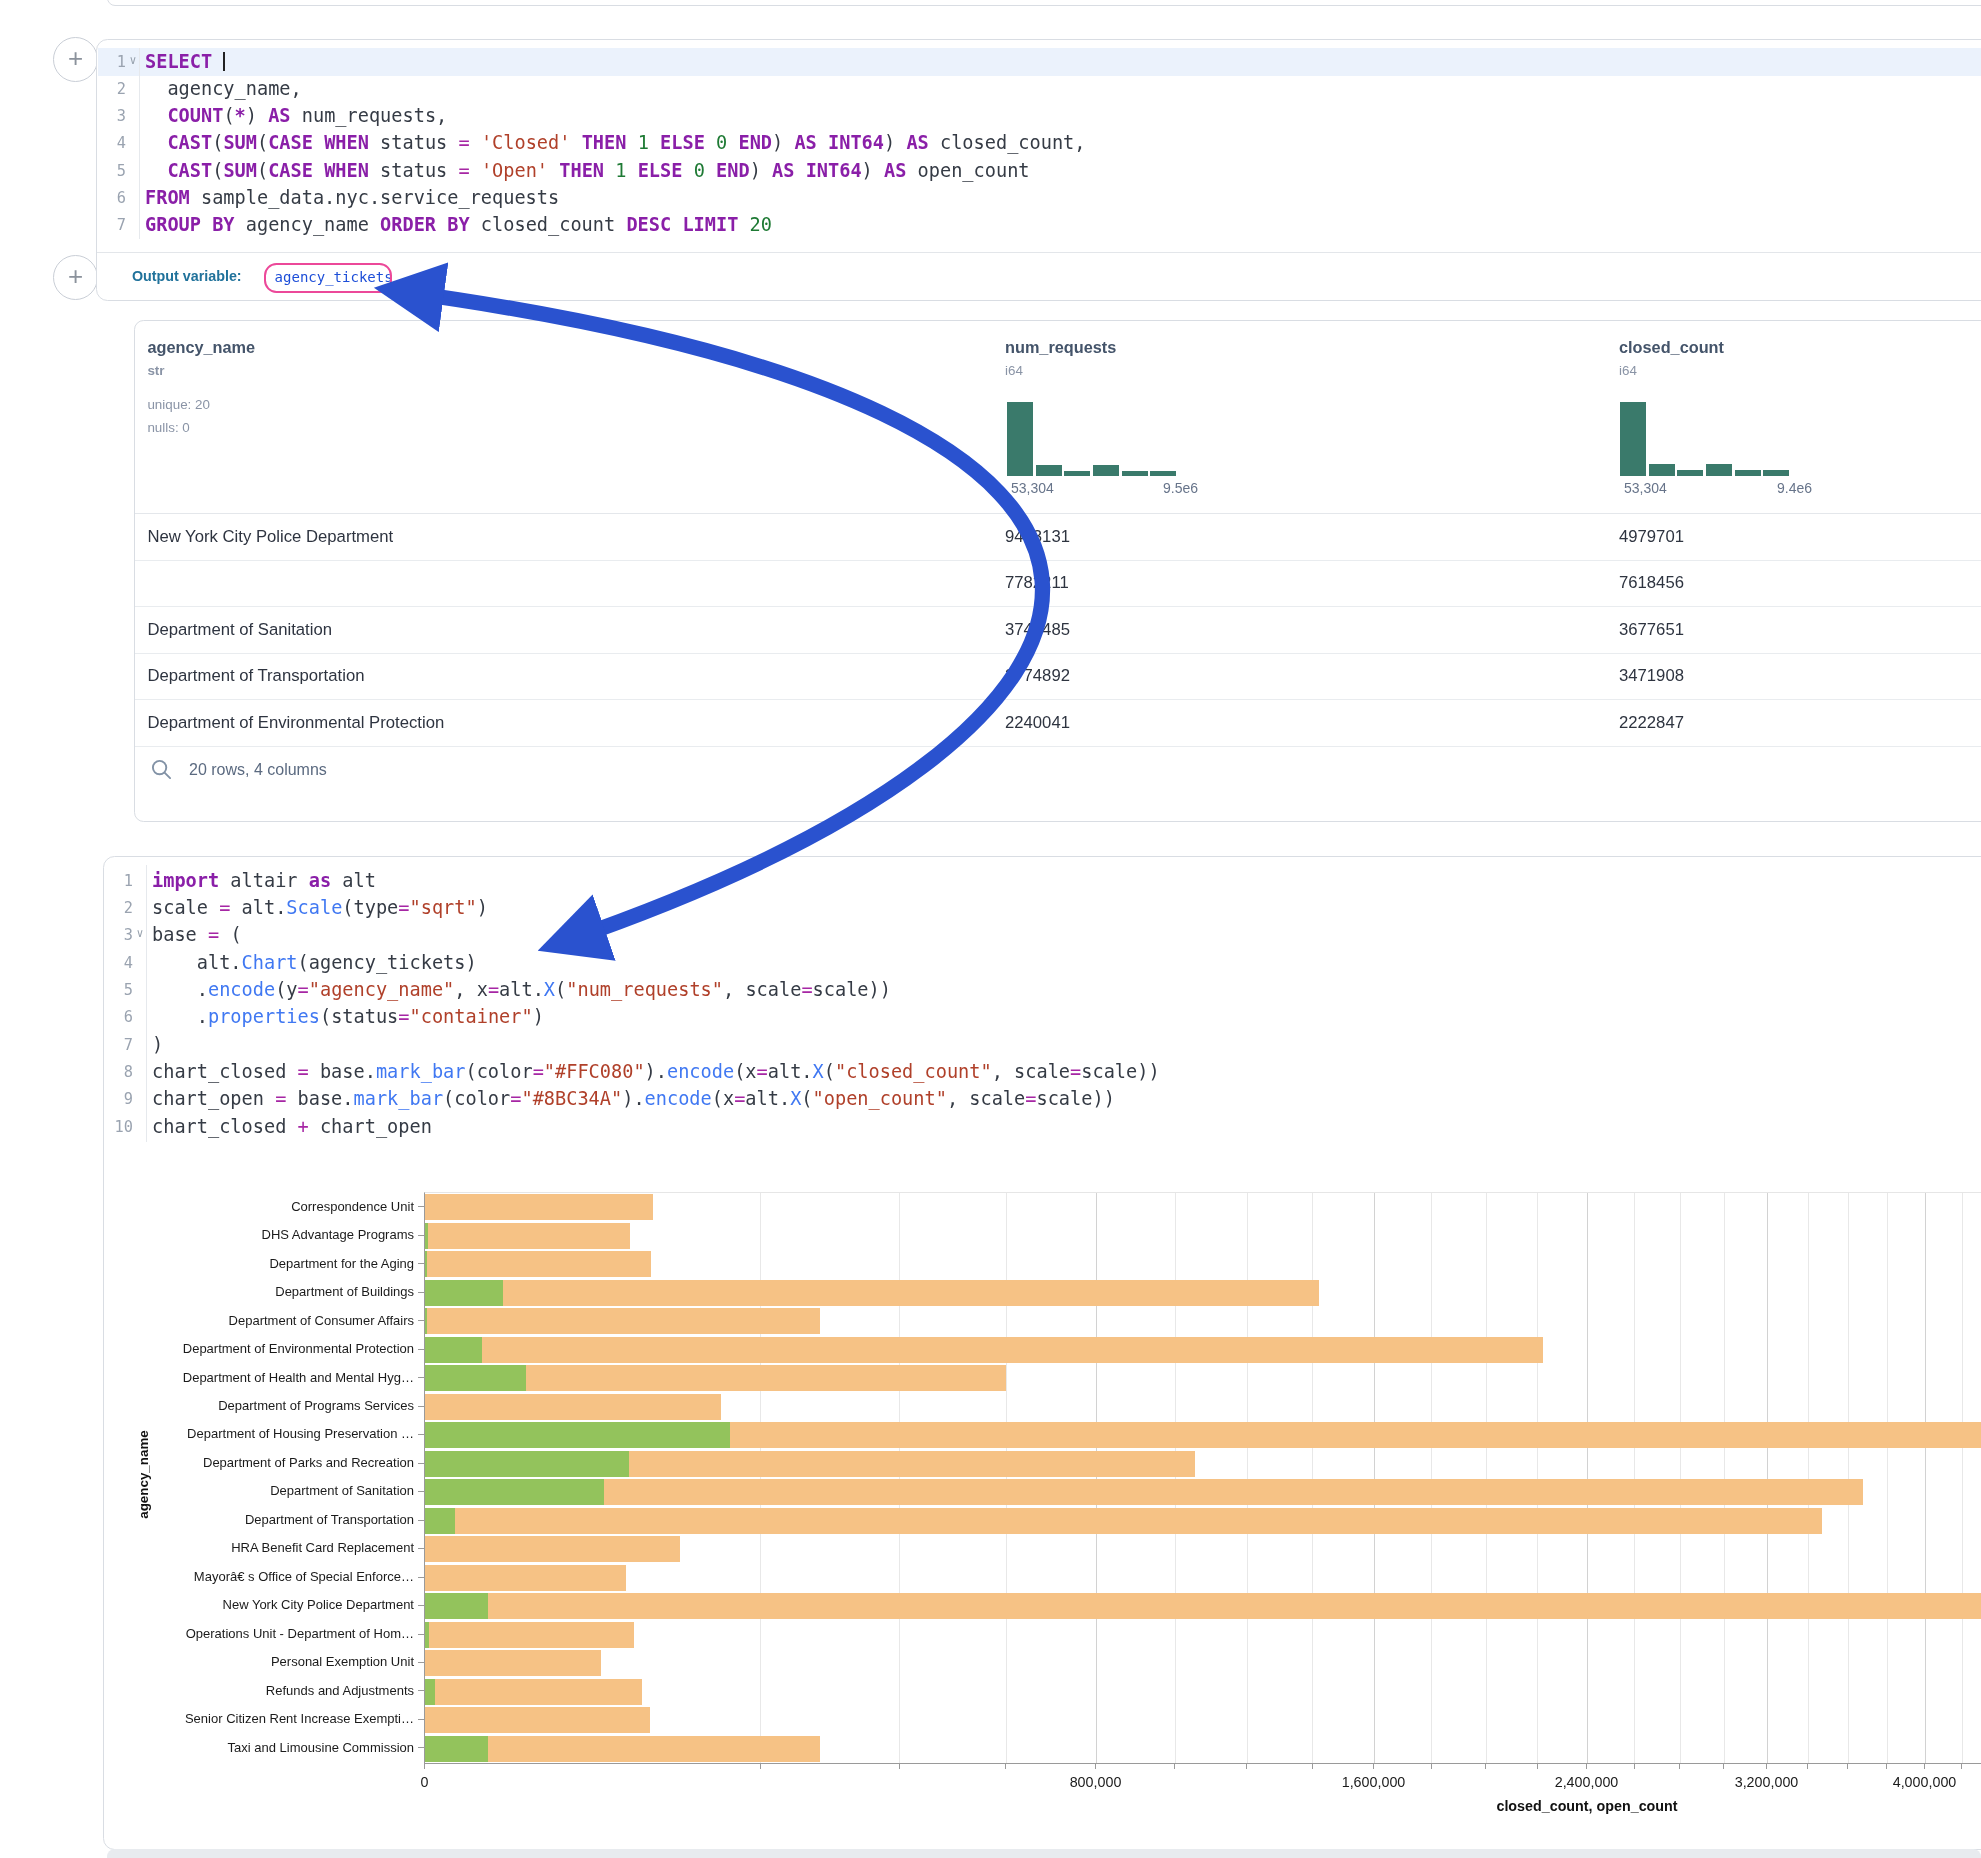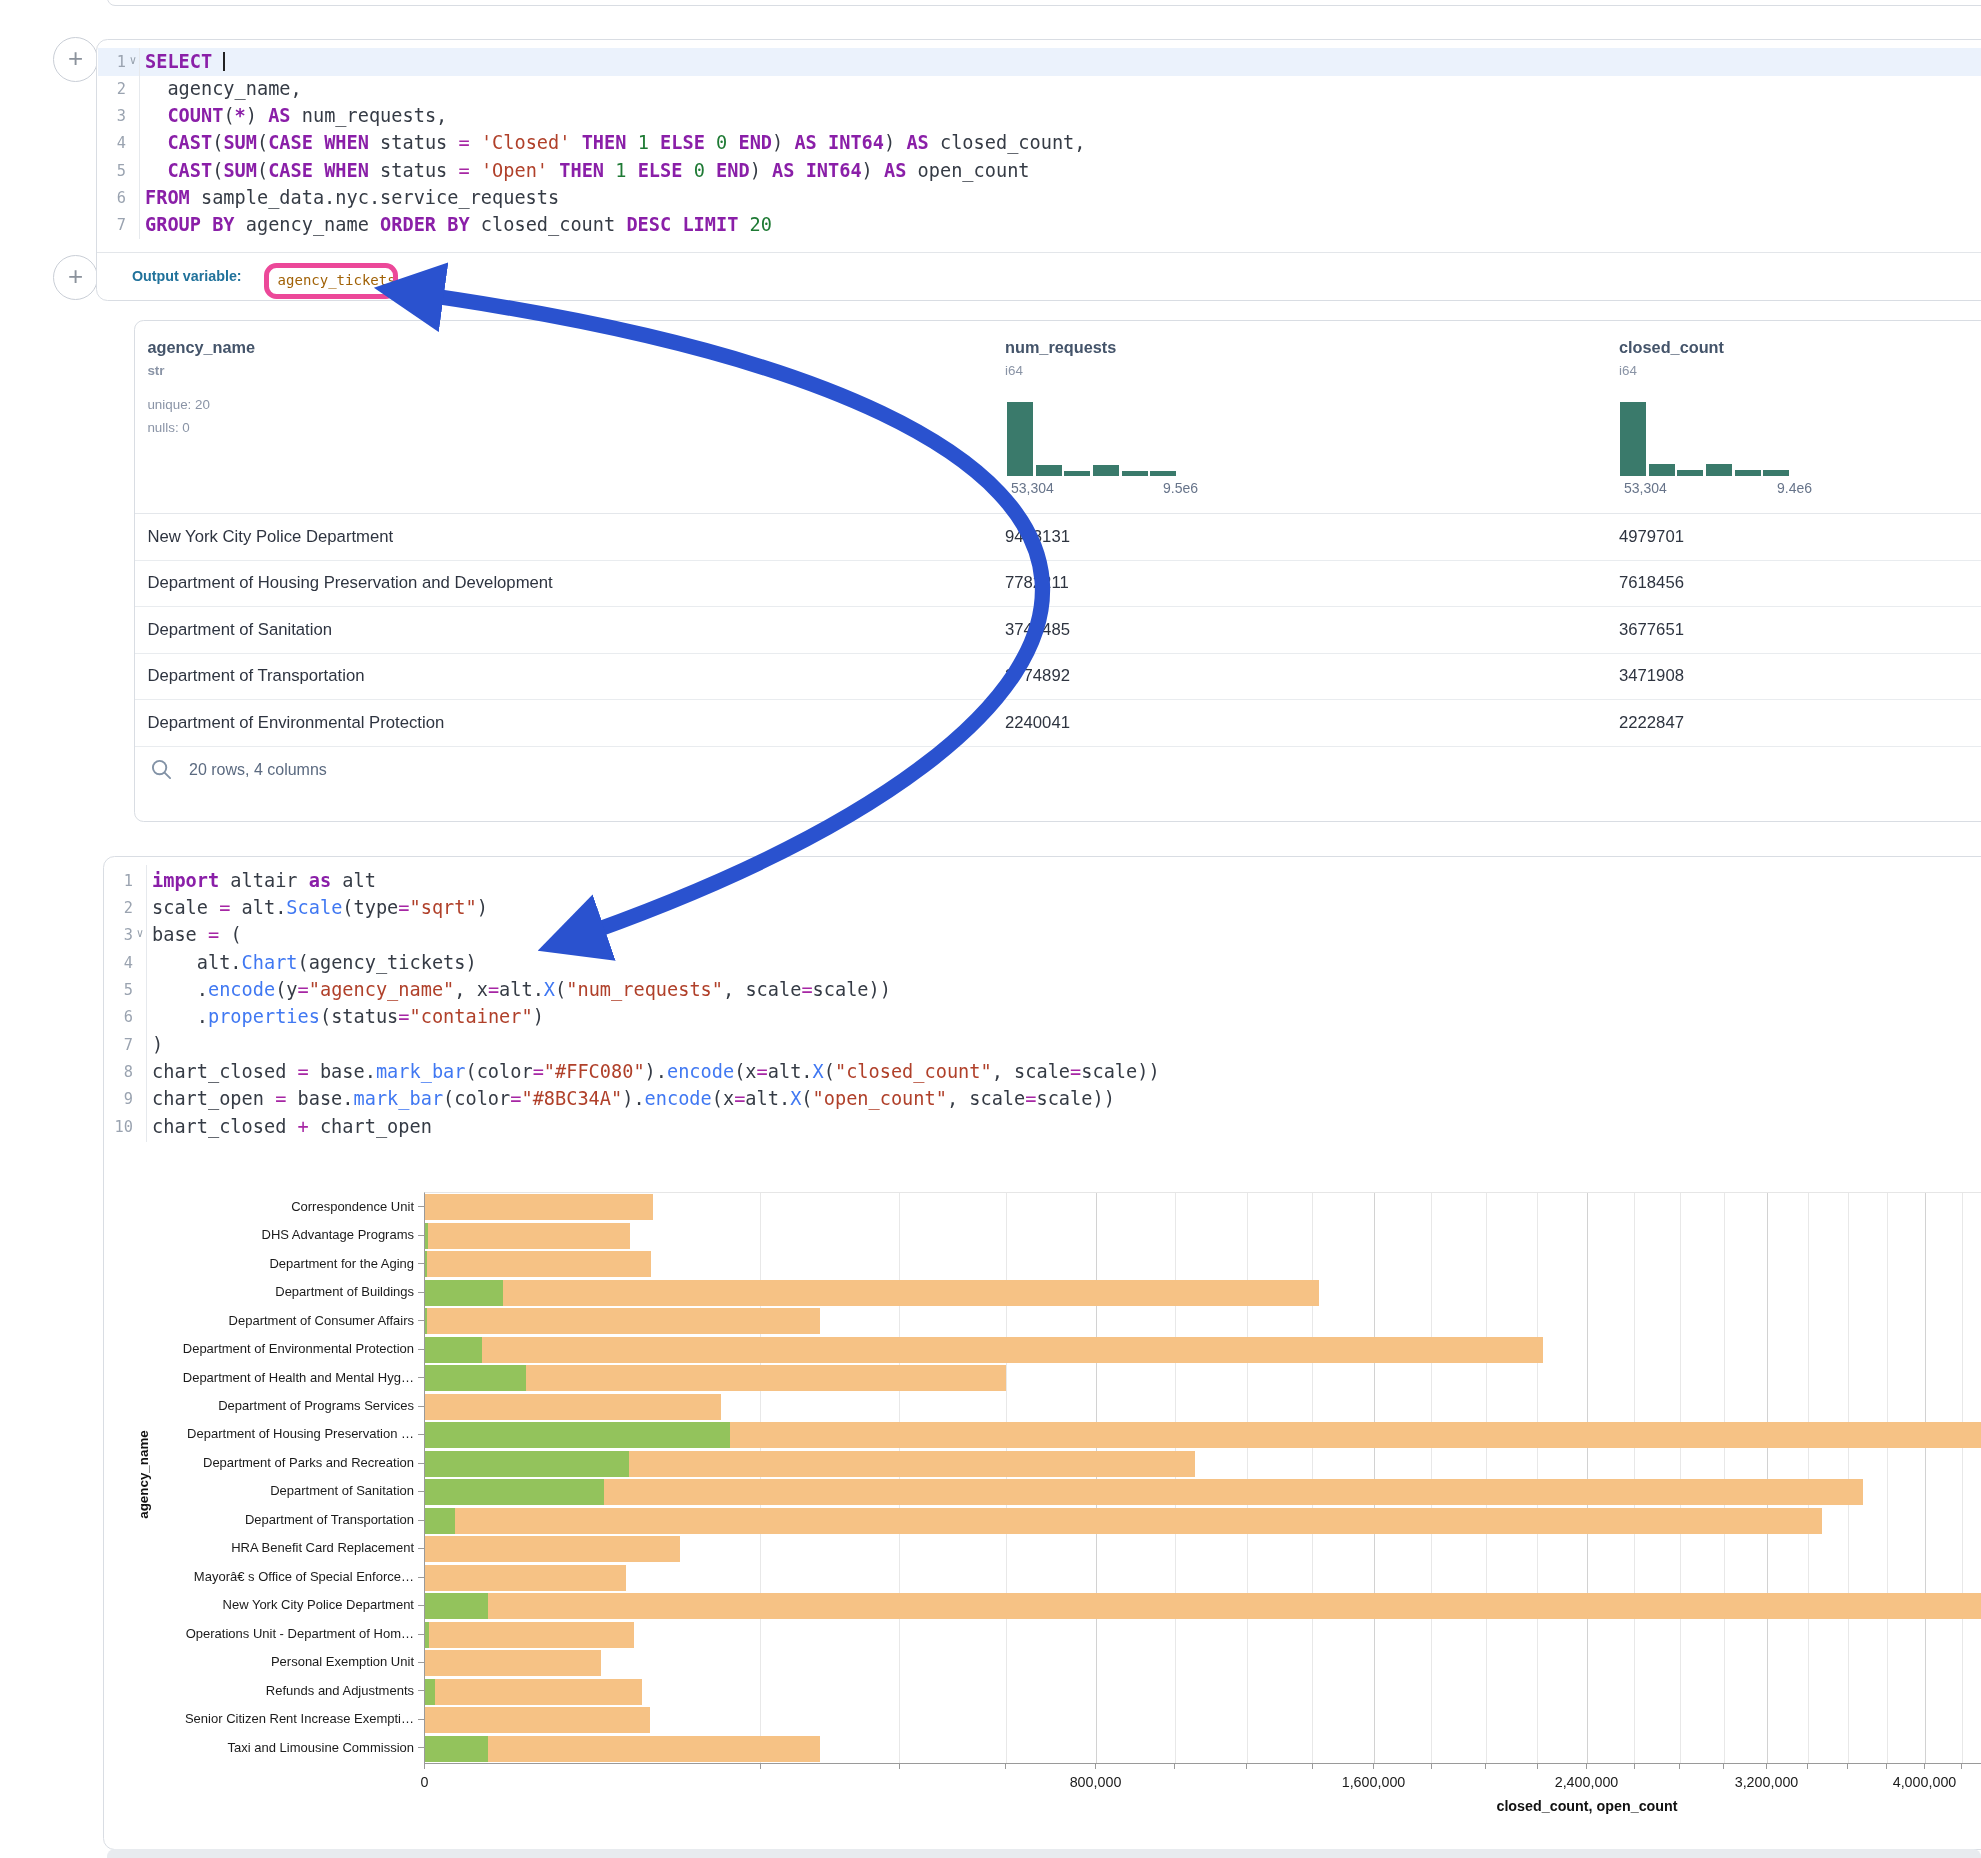--- a/index.html
+++ b/index.html
@@ -20,22 +20,22 @@
   .tk-str{color:#b0402a;}
   .tk-num{color:#1e7a34;}
   .tk-fn{color:#4078f2;}
   .tk-pl{color:#353b45;}
   .cursor{display:inline-block;width:1.9px;height:19px;background:#222;vertical-align:-3.8px;}
   .active-band{position:absolute;left:1px;right:1px;height:28px;background:#ebf2fc;}
   .gutter-sep{position:absolute;top:7.6px;width:1px;background:#e6e9ed;}
   
   .out-divider{position:absolute;left:0;right:0;height:1px;background:#e3e6ea;}
   .out-label{position:absolute;font-size:14.3px;font-weight:bold;color:#20729b;}
-  .out-pill{position:absolute;height:26px;width:115px;border:5px solid #ec4899;border-radius:12.4px;
-            background:#fff;color:#a16207;font-size:14px;line-height:25px;padding-left:8.6px;
+  .out-pill{position:absolute;height:26px;width:115px;border:2px solid #ec4899;border-radius:12.4px;
+            background:#fff;color:#1d4ed8;font-size:14px;line-height:25px;padding-left:8.6px;
             overflow:hidden;white-space:nowrap;font-family:"DejaVu Sans Mono", monospace;}
   
   .col-name{position:absolute;font-size:16.3px;font-weight:bold;color:#44546a;}
   .col-type{position:absolute;font-size:13.4px;color:#8a94a6;}
   .col-stat{position:absolute;font-size:13.4px;color:#8a94a6;}
   .hist{position:absolute;width:172px;height:74px;}
   .hist-bar{position:absolute;bottom:0;width:26px;background:#3a7a6b;}
   .hist-lab{position:absolute;font-size:14px;color:#67748a;}
   .t-row{position:absolute;left:0;right:0;height:46px;border-bottom:1px solid #e9ecef;}
   .t-cell{position:absolute;top:0;height:46px;line-height:46px;font-size:16.7px;color:#2e3440;
@@ -113,21 +113,20 @@
 
     <div style="position:absolute;left:0;right:0;top:192px;height:1px;background:#e4e7eb;"></div>
 
     <div id="table-rows">
         <div class="t-row" style="top: 193px;">
           <div class="t-cell" style="left: 12.4px;">New York City Police Department</div>
           <div class="t-cell" style="left: 870px;">9453131</div>
           <div class="t-cell" style="left: 1484px;">4979701</div>
         </div>
         <div class="t-row" style="top: 239px;">
-          <div class="t-cell" style="left: 12.4px;">Department of Housing Preservation and Development</div>
           <div class="t-cell" style="left: 870px;">7782211</div>
           <div class="t-cell" style="left: 1484px;">7618456</div>
         </div>
         <div class="t-row" style="top: 286px;">
           <div class="t-cell" style="left: 12.4px;">Department of Sanitation</div>
           <div class="t-cell" style="left: 870px;">3749485</div>
           <div class="t-cell" style="left: 1484px;">3677651</div>
         </div>
         <div class="t-row" style="top: 332px;">
           <div class="t-cell" style="left: 12.4px;">Department of Transportation</div>

